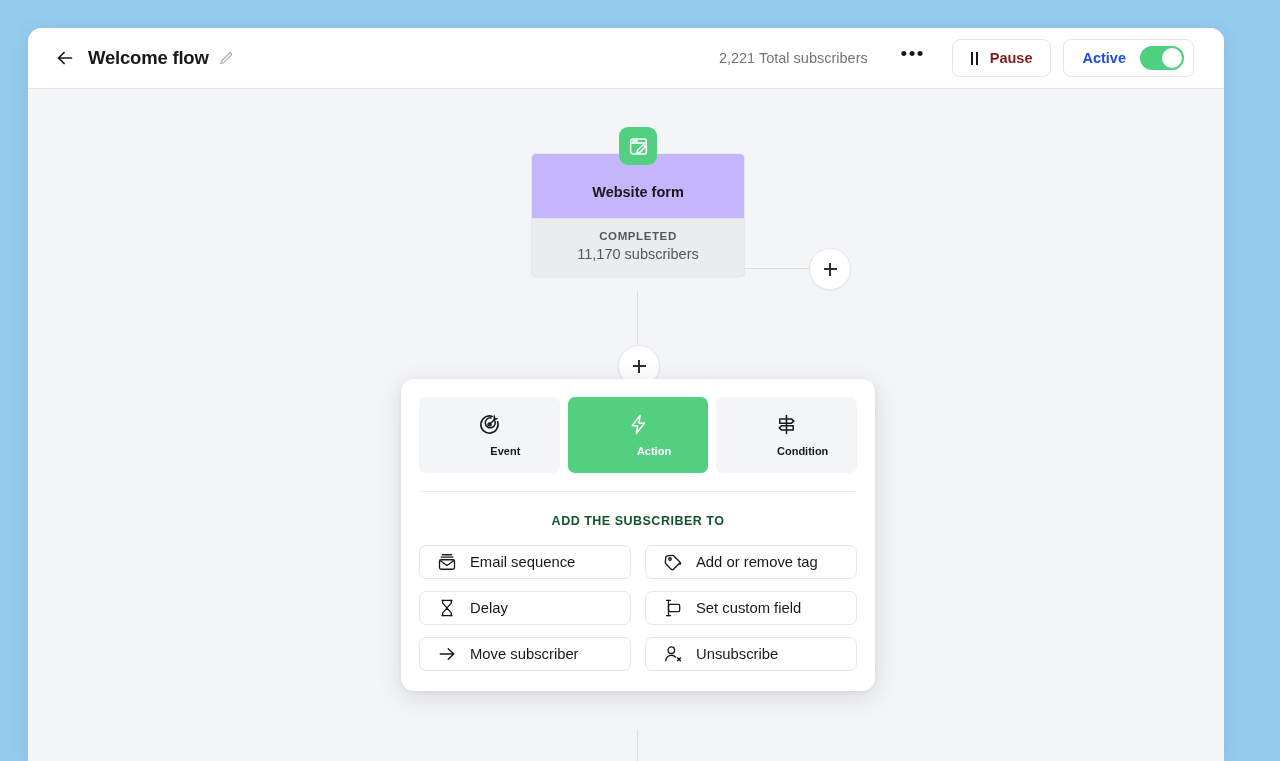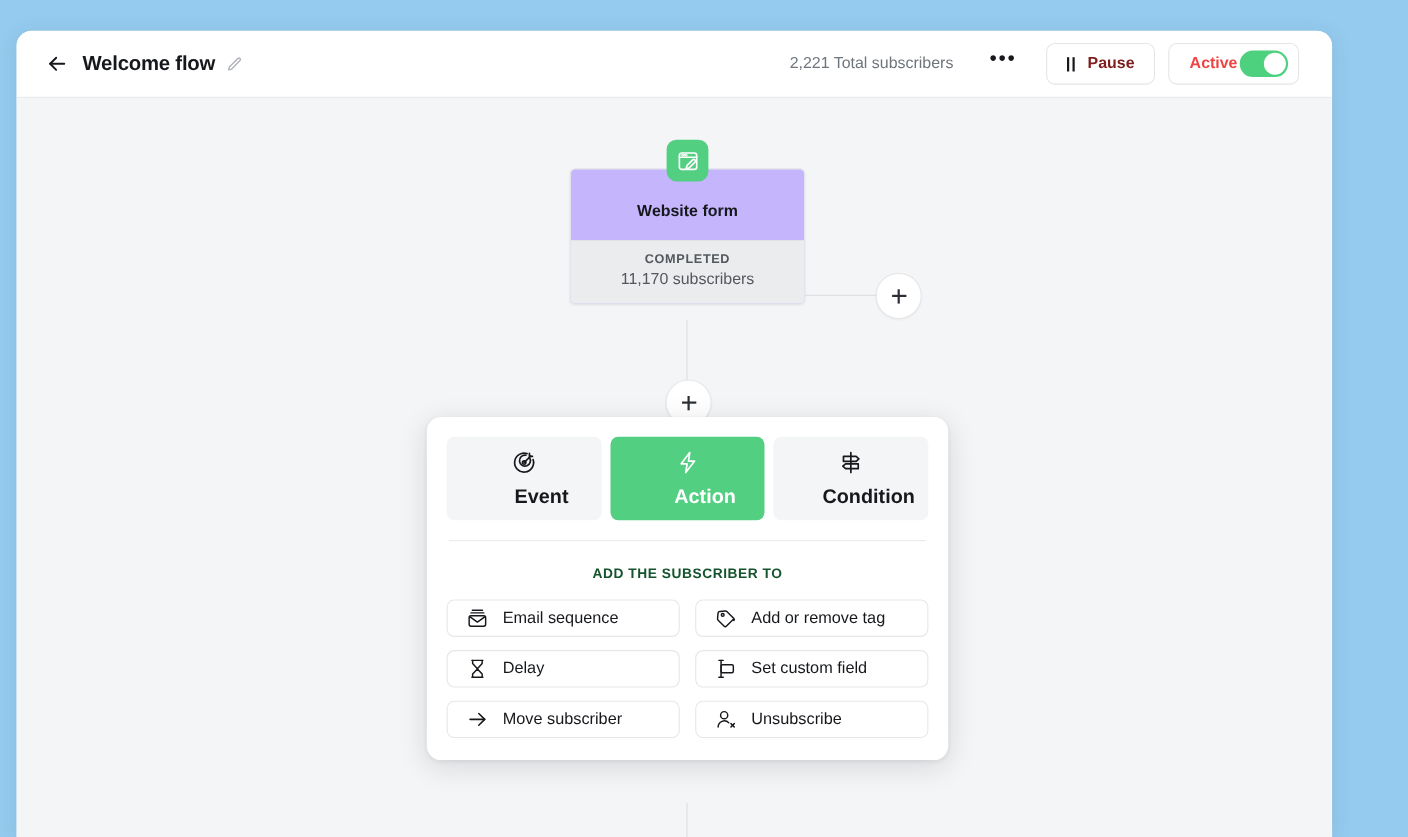--- a/index.html
+++ b/index.html
@@ -4,21 +4,21 @@
 <style>
   * { box-sizing: border-box; margin: 0; padding: 0; }
   html, body {
     width: 1280px; height: 761px;
     font-family: "Liberation Sans", sans-serif;
     background: #95cbee;
     overflow: hidden;
   }
   .app-window {
     position: absolute;
-    left: 15px; top: 28px;
+    left: 28px; top: 28px;
     width: 1196px; height: 733px;
     background: #f4f5f6;
     border-radius: 14px 14px 0 0;
     overflow: hidden;
     box-shadow: 0 2px 18px rgba(30,60,90,0.10);
   }
 
   
   .header {
     position: relative;
@@ -78,29 +78,29 @@
     background: #fff;
     font-size: 14.5px;
     font-weight: bold;
     color: #7f1d1d;
     cursor: pointer;
     margin-right: 12px;
   }
   .pause-bars { display: flex; gap: 3px; }
   .pause-bars i { display: block; width: 2px; height: 13px; background: #16181c; }
   .active-pill {
-    display: flex; align-items: center; gap: 2px;
+    display: flex; align-items: center; gap: 14px;
     height: 38px;
     padding: 0 9px 0 18px;
     border: 1px solid #e3e5e8;
     border-radius: 8px;
     background: #fff;
     font-size: 14.5px;
     font-weight: bold;
-    color: #ef4444;
+    color: #1d4ed8;
     cursor: pointer;
   }
   .toggle {
     width: 44px; height: 24px;
     border-radius: 13px;
     background: #4ed17f;
     position: relative;
     cursor: pointer;
   }
   .toggle .knob {
@@ -207,21 +207,21 @@
     height: 76px;
     border-radius: 7px;
     background: #f4f5f6;
     display: flex; flex-direction: column;
     align-items: center; justify-content: center;
     gap: 9px;
     cursor: pointer;
     color: #16181c;
   }
   .tab.selected { background: #53cf82; color: #ffffff; }
-  .tab-label { font-size: 18px; font-weight: bold; padding-left: 32px; }
+  .tab-label { font-size: 11px; font-weight: bold; padding-left: 32px; }
 
   .tabs-divider {
     height: 1px;
     background: #e9eaec;
     margin: 18px 2px 0;
   }
   .section-head {
     text-align: center;
     font-size: 12.5px;
     font-weight: bold;

